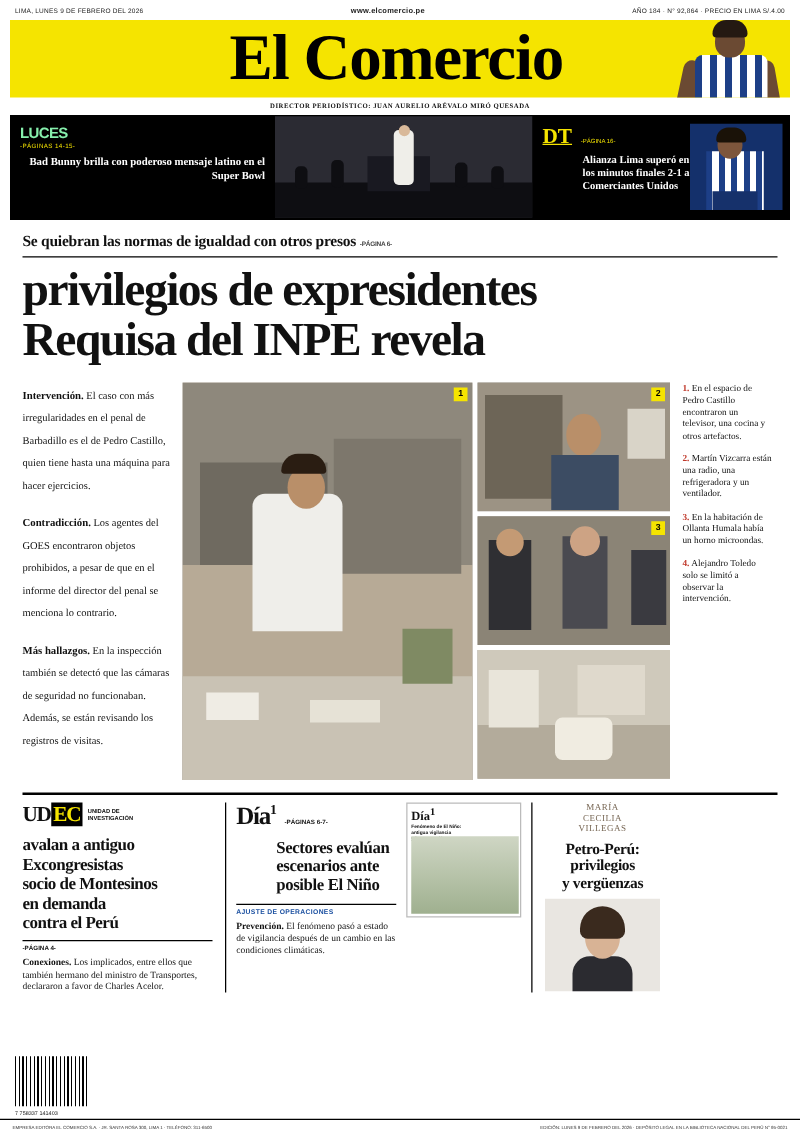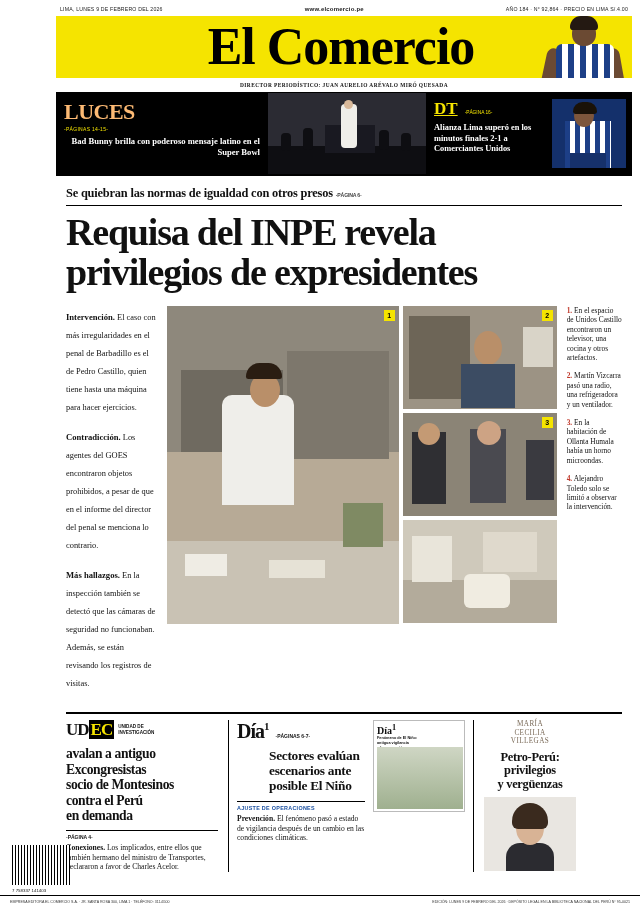--- a/index.html
+++ b/index.html
@@ -3,21 +3,21 @@
 <meta charset="utf-8">
 <style>
   * { box-sizing: border-box; margin: 0; padding: 0; }
   body {
     width: 640px; height: 907px;
     background: #ffffff;
     font-family: "Liberation Serif", serif;
     color: #111;
     overflow: hidden;
   }
-  .page { width: 640px; height: 907px; position: relative; background: #fff; padding-left: 48px; }
+  .page { width: 640px; height: 907px; position: relative; background: #fff; }
 
   
   .topbar {
     display: flex; justify-content: space-between; align-items: center;
     font-family: "Liberation Sans", sans-serif;
     font-size: 5.2px; letter-spacing: .2px;
     padding: 6px 12px 4px 12px;
     color: #222;
   }
   .topbar .mid { font-weight: bold; font-size: 6px; }
@@ -57,32 +57,32 @@
     font-size: 5.4px; letter-spacing: .4px; padding: 4px 0 4px 0;
     font-weight: bold;
   }
 
   
   .promo {
     margin: 0 8px; height: 84px; display: flex; border-top: 1px solid #000;
     border-bottom: 2px solid #000; background:#000;
   }
   .promo-left { width: 212px; background: #000; color:#fff; padding: 6px 8px; position: relative; }
-  .luces { font-family:Liberation Serif, serif; font-weight:bold; font-size:22px; color:#fdba74; letter-spacing:-0.5px; }
+  .luces { font-family:Liberation Sans, sans-serif; font-weight:bold; font-size:12px; color:#86efac; letter-spacing:-0.5px; }
   .luces-pg { font-family:"Liberation Sans",sans-serif; font-size:5px; color:#f5e400; margin:1px 0 4px 0; letter-spacing:.3px;}
   .luces-txt { font-family:"Liberation Serif",serif; font-size:8.6px; line-height:11px; font-weight:bold;text-align:right; }
   .promo-mid { flex:1; position: relative; overflow:hidden; background:#2b2b33; }
   .crowd-fig { position:absolute; background:#0e0e12; }
   .stage-person { position:absolute; left:46%; top:14%; width:16px; height:44px; background:#efeee9; border-radius:4px; }
   .stage-head { position:absolute; left:48.2%; top:9%; width:9px; height:9px; background:#d9b99a; border-radius:50%; }
   .promo-right { width: 206px; background:#000; color:#fff; padding:6px 6px 6px 8px; position:relative; display:flex; }
   .dt-col { width: 118px; }
   .dt-title { font-family:"Liberation Serif",serif; font-weight:bold; font-size:17px; color:#f5e400; display:inline-block;text-decoration:underline; }
   .dt-pg { font-family:"Liberation Sans",sans-serif; font-size:4.8px; color:#f5e400; display:inline-block; margin-left:3px; }
-  .dt-txt { font-family:"Liberation Serif",serif; font-size:8.4px; line-height:10.6px; font-weight:bold; margin-top:4px; }
+  .dt-txt { font-family:"Liberation Serif",serif; font-size:8.4px; line-height:10.6px; font-weight:bold; margin-top:4px;margin-left:32px; }
   .dt-photo { flex:1; position:relative; background:#14306b; overflow:hidden; }
   .dtp-head { position:absolute; left:30%; top:8%; width:20px; height:22px; background:#7d563c; border-radius:50%; }
   .dtp-hair { position:absolute; left:28%; top:4%; width:24px; height:12px; background:#1a1208; border-radius:12px 12px 3px 3px; }
   .dtp-body { position:absolute; left:18%; top:32%; width:46px; height:48px; background:repeating-linear-gradient(90deg,#1d3f87 0 5px,#fff 5px 10px); }
   .dtp-short{ position:absolute; left:24%; top:78%; width:36px; height:20px; background:#16316b; }
 
   
   .kicker {
     margin: 10px 18px 0 18px;
     font-family:"Liberation Serif",serif; font-weight:bold; font-size:12.4px;
@@ -222,22 +222,22 @@
           <div class="dtp-hair"></div>
       </div>
     </div>
   </div>
 
   <div class="kicker">
     <span>Se quiebran las normas de igualdad con otros presos</span><span class="pg">-PÁGINA 6-</span>
   </div>
   <div class="rule-thin"></div>
   <div class="headline">
+    <div>privilegios de expresidentes</div>
     <div>Requisa del INPE revela</div>
-    <div>privilegios de expresidentes</div>
   </div>
 
   <div class="main">
 
     <div class="col-left">
       <div class="blurb">
         <span class="blurb-body"><b>Intervención.</b>
         <span>El caso con más irregularidades en el penal de Barbadillo es el de Pedro Castillo, quien tiene hasta una máquina para hacer ejercicios.</span></span>
       </div>
       <div class="blurb">
@@ -288,43 +288,43 @@
           <div class="ph" style="left:0;top:0;width:100%;height:100%;background:#cfc9bb;"></div>
           <div class="ph" style="left:0;top:58%;width:100%;height:42%;background:#b3ab9b;"></div>
           <div class="ph" style="left:6%;top:16%;width:40px;height:46px;background:#e9e5da;"></div>
           <div class="ph" style="left:52%;top:12%;width:54px;height:40px;background:#dfd9cc;"></div>
           <div class="ph" style="left:40%;top:52%;width:46px;height:34px;background:#f0ece1;border-radius:6px;"></div>
         </div>
       </div>
     </div>
 
     <div class="col-right">
-      <div class="note"><b class="n">1.</b> <span>En el espacio de Unidos Castillo encontraron un televisor, una cocina y otros artefactos.</span></div>
-      <div class="note"><b class="n">2.</b> <span>Martín Vizcarra pasó una radio, una refrigeradora y un ventilador.</span></div>
+      <div class="note"><b class="n">1.</b> <span>En el espacio de Pedro Castillo encontraron un televisor, una cocina y otros artefactos.</span></div>
+      <div class="note"><b class="n">2.</b> <span>Martín Vizcarra están una radio, una refrigeradora y un ventilador.</span></div>
       <div class="note"><b class="n">3.</b> <span>En la habitación de Ollanta Humala había un horno microondas.</span></div>
       <div class="note"><b class="n">4.</b> <span>Alejandro Toledo solo se limitó a observar la intervención.</span></div>
     </div>
   </div>
 
   <div class="bottom">
 
     <div class="b-col1">
       <div class="udec">
         <span class="udec-logo"><span>UD</span><span class="ec">EC</span></span>
         <span class="udec-sub">
           <div>UNIDAD DE</div>
             <div>INVESTIGACIÓN</div>
         </span>
       </div>
       <div class="b-head">
         <div>avalan a antiguo</div>
         <div>Excongresistas</div>
         <div>socio de Montesinos</div>
+        <div>en demanda</div>
         <div>contra el Perú</div>
-        <div>en demanda</div>
       </div>
       <div class="b-pg">-PÁGINA 4-</div>
       <div class="b-txt"><b>Conexiones.</b> <span>Los implicados, entre ellos que también hermano del ministro de Transportes, declararon a favor de Charles Acelor.</span></div>
     </div>
 
     <div class="b-col2">
       <div style="flex:1;">
         <div>
           <span class="dia1"><span>Día</span><sup>1</sup></span>
           <span class="dia-pg">-PÁGINAS 6-7-</span>

